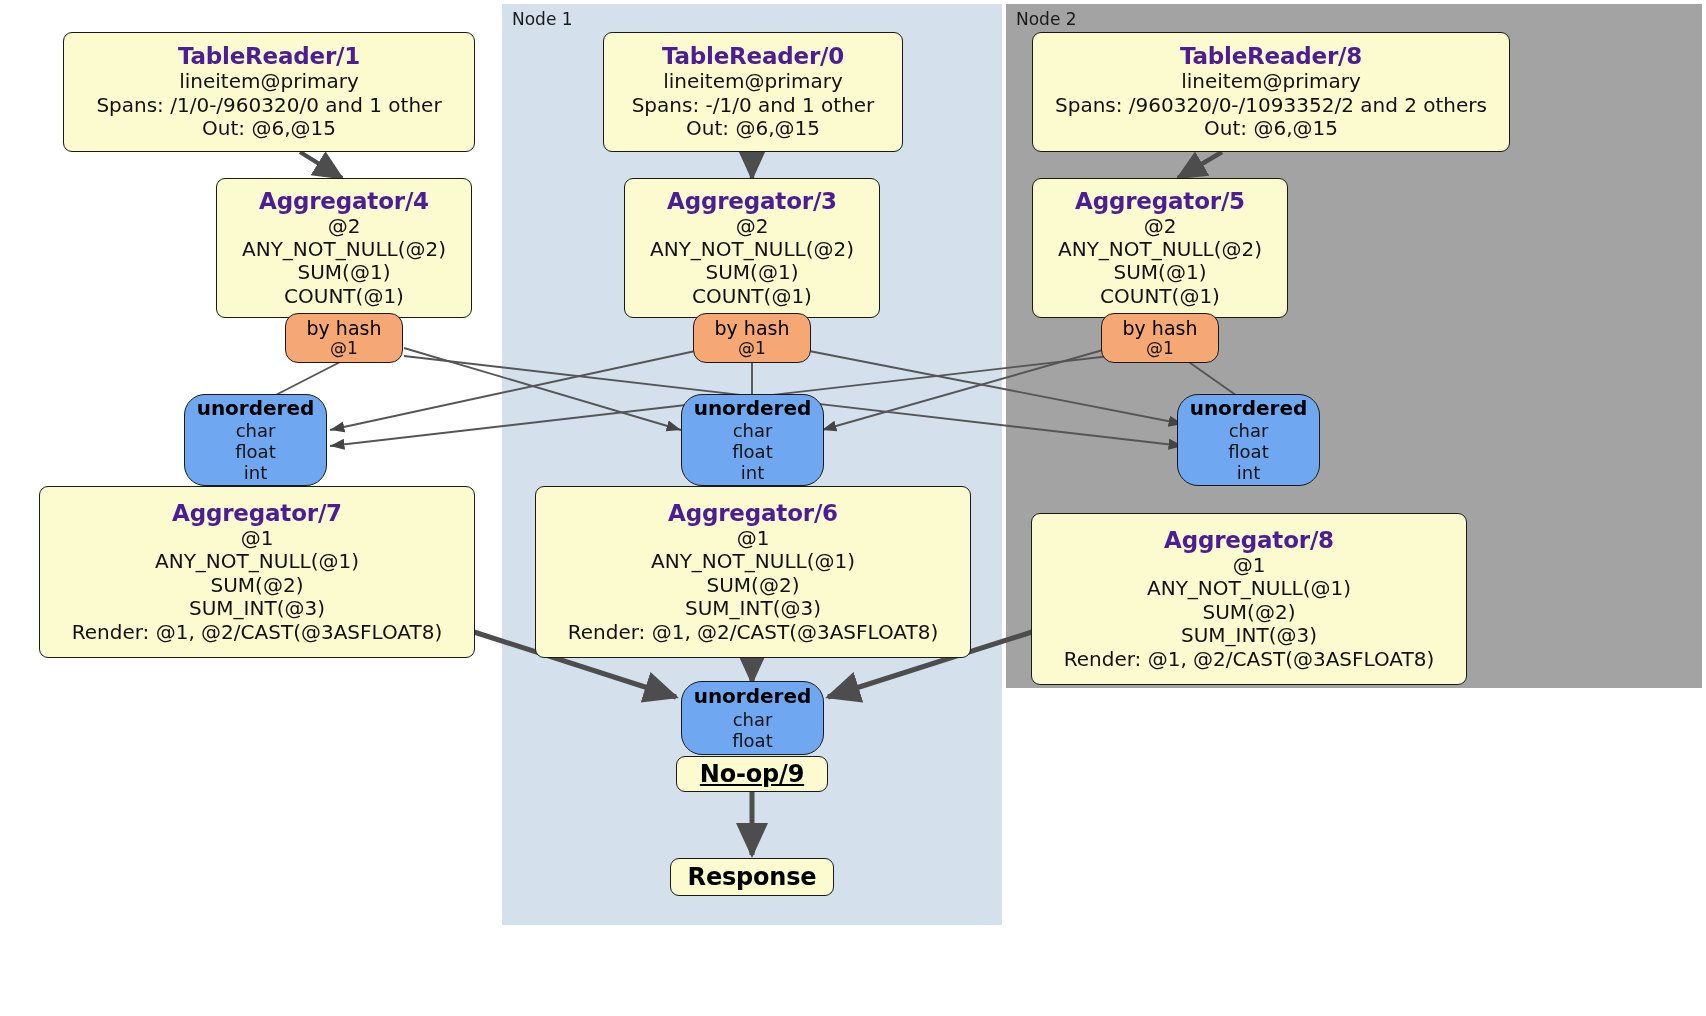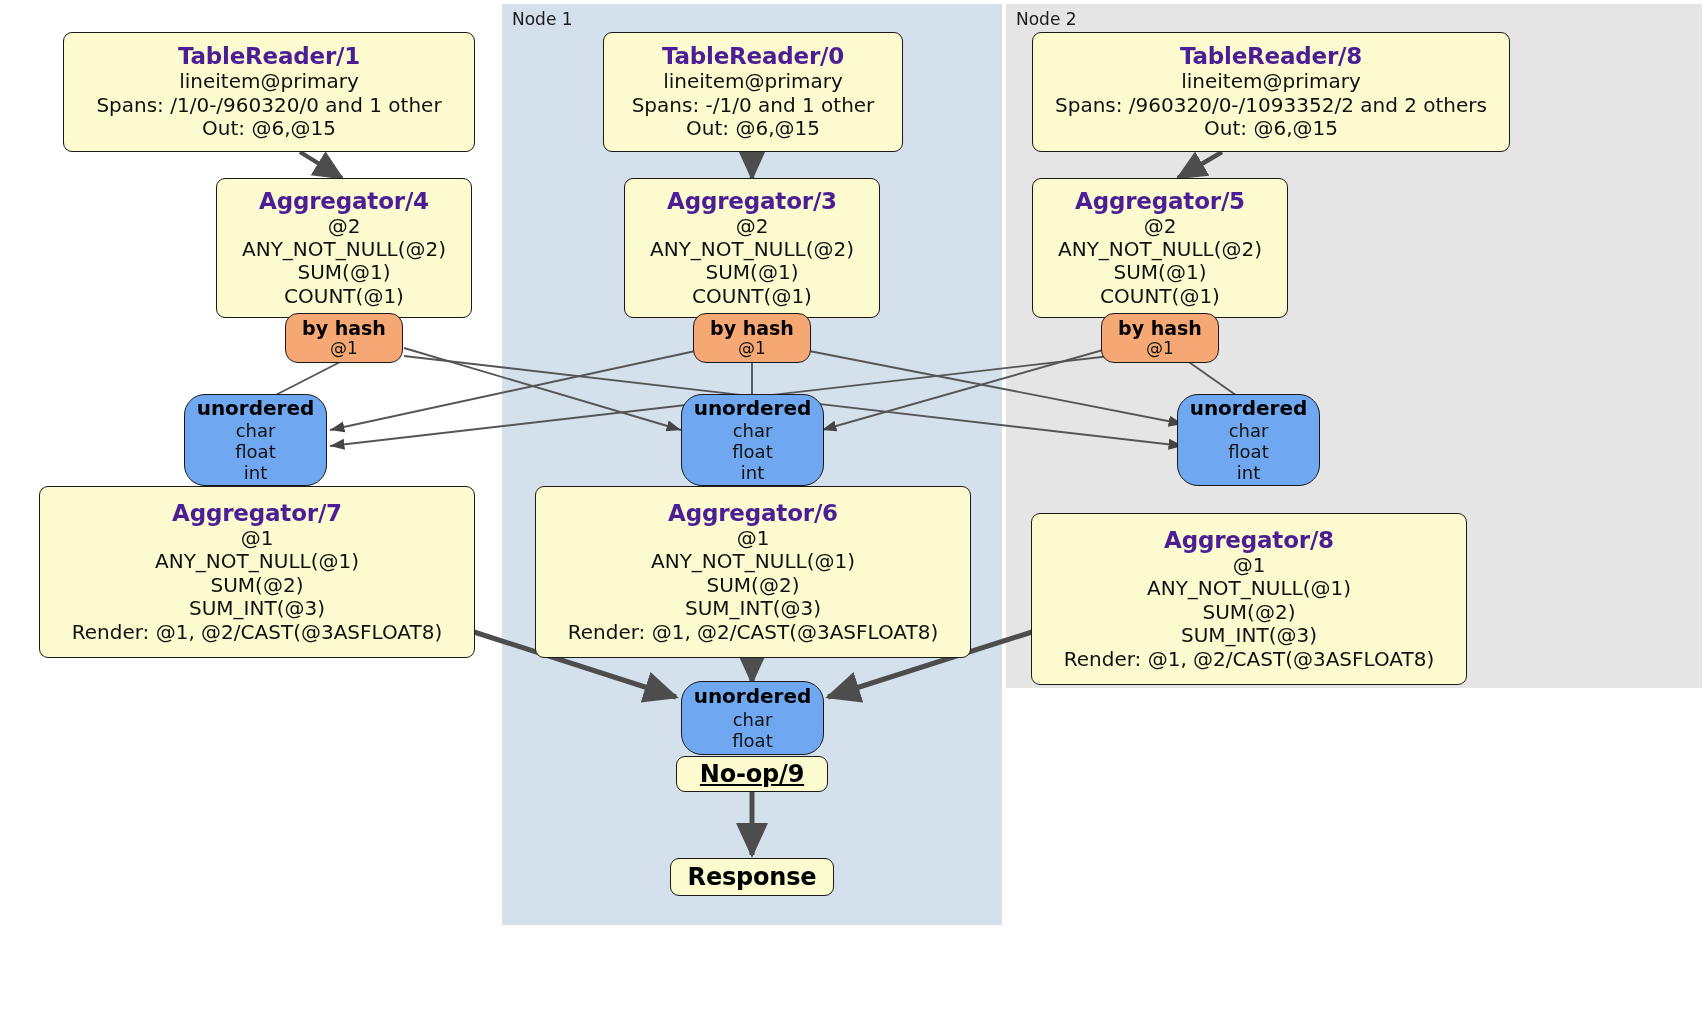--- a/index.html
+++ b/index.html
@@ -80,21 +80,21 @@
   .stream-unordered .line {
     font-size: 18px;
     color: #111;
   }
   .stream-hash {
     background: #f5a874;
     border-radius: 13px;
     padding: 3px 10px;
   }
   .stream-hash .title {
-    font-weight: bold;
+    font-weight: normal;
     font-size: 19px;
     color: #000;
   }
   .stream-hash .line {
     font-size: 17px;
     color: #111;
   }
   .small-proc .title {
     font-weight: bold;
     font-size: 24px;
@@ -104,21 +104,21 @@
 </head>
 <body>
 
 <div id="canvas">
 
 
   <div class="region" style="left:502px; top:4px; width:500px; height:921px; background:#d4e1ed;">
     <div class="region-label">Node 1</div>
   </div>
 
-  <div class="region" style="left:1006px; top:4px; width:696px; height:684px; background:#e5e5e5;">
+  <div class="region" style="left:1006px; top:4px; width:696px; height:684px; background:#a3a3a3;">
     <div class="region-label">Node 2</div>
   </div>
 
   <svg id="edges" viewBox="0 0 1706 1016" xmlns="http://www.w3.org/2000/svg">
     <defs>
       <marker id="arrow-thick" markerWidth="9" markerHeight="9" refX="6.4" refY="3.2" orient="auto" markerUnits="strokeWidth">
         <path d="M0,0 L7,3.2 L0,6.4 z" fill="#4d4d4d"></path>
       </marker>
       <marker id="arrow-thin" markerWidth="10" markerHeight="10" refX="7.6" refY="3.3" orient="auto" markerUnits="strokeWidth">
         <path d="M0,0.4 L7.6,3.3 L0,6.2 z" fill="#444444"></path>

